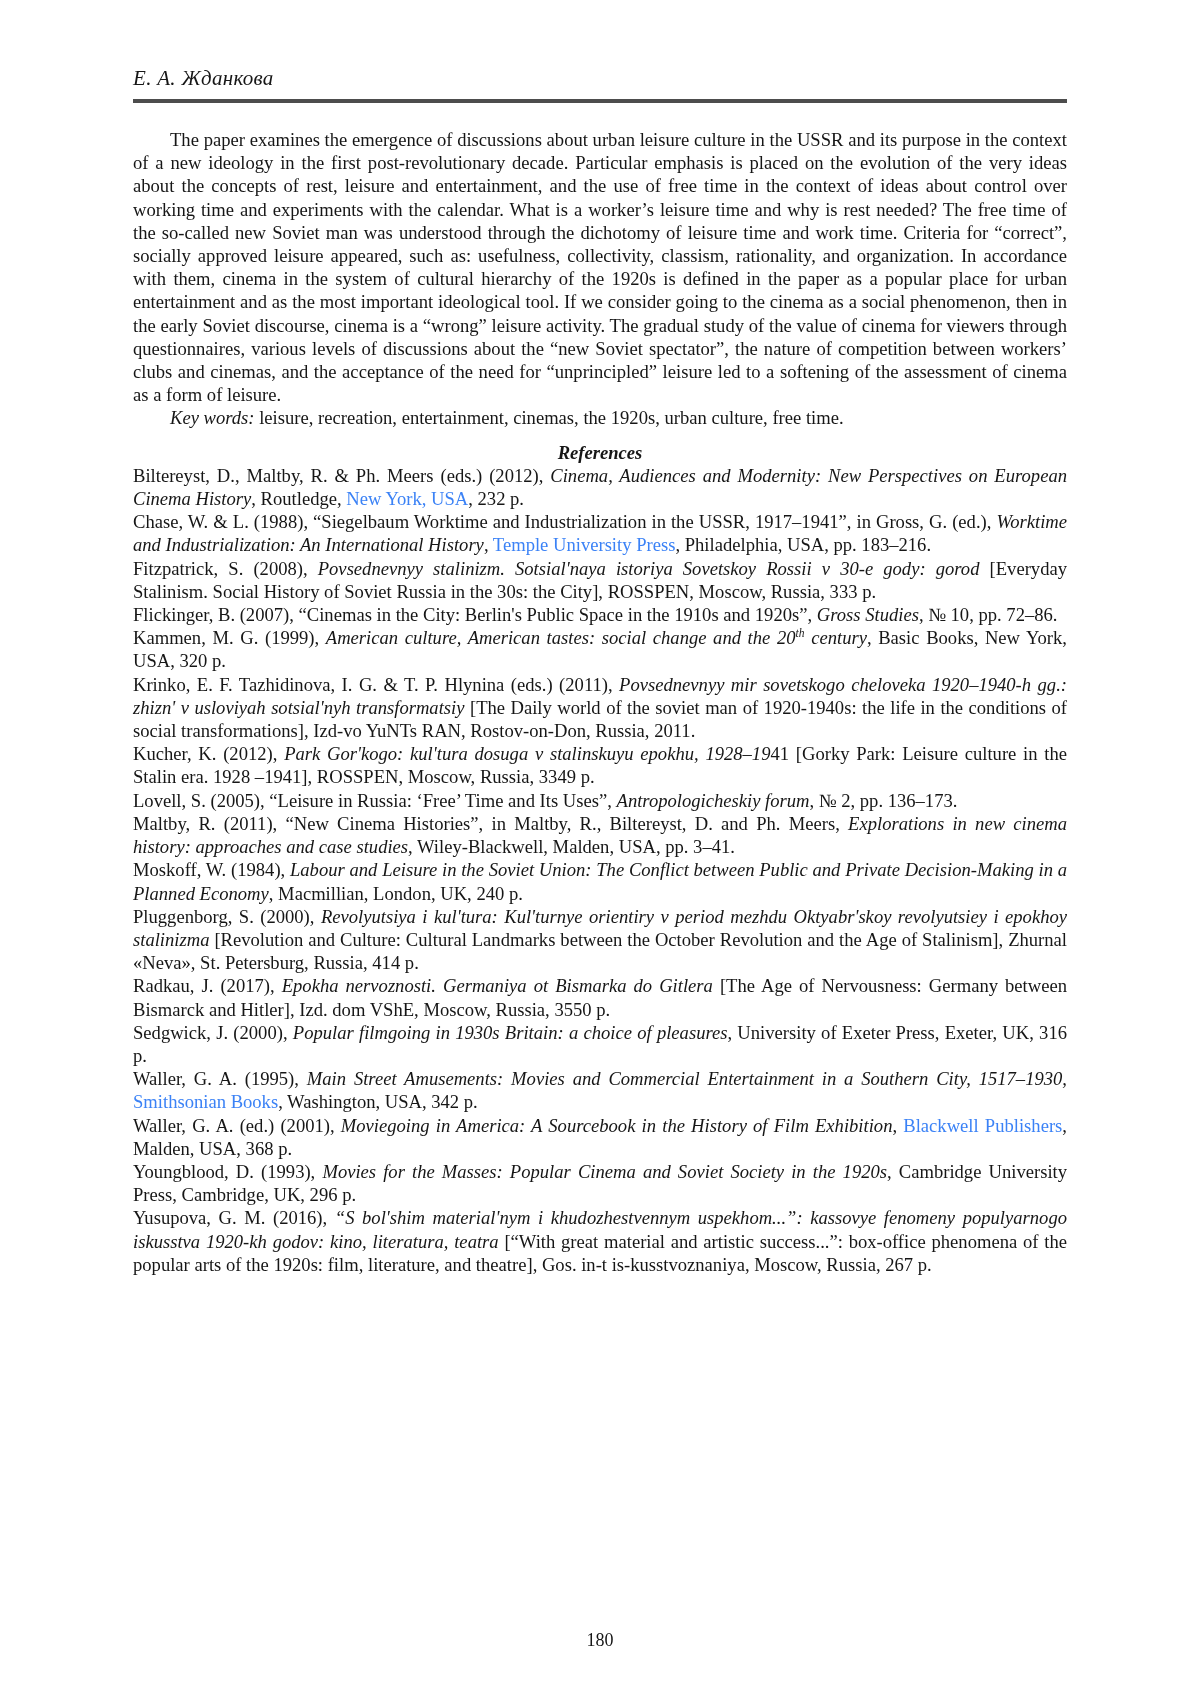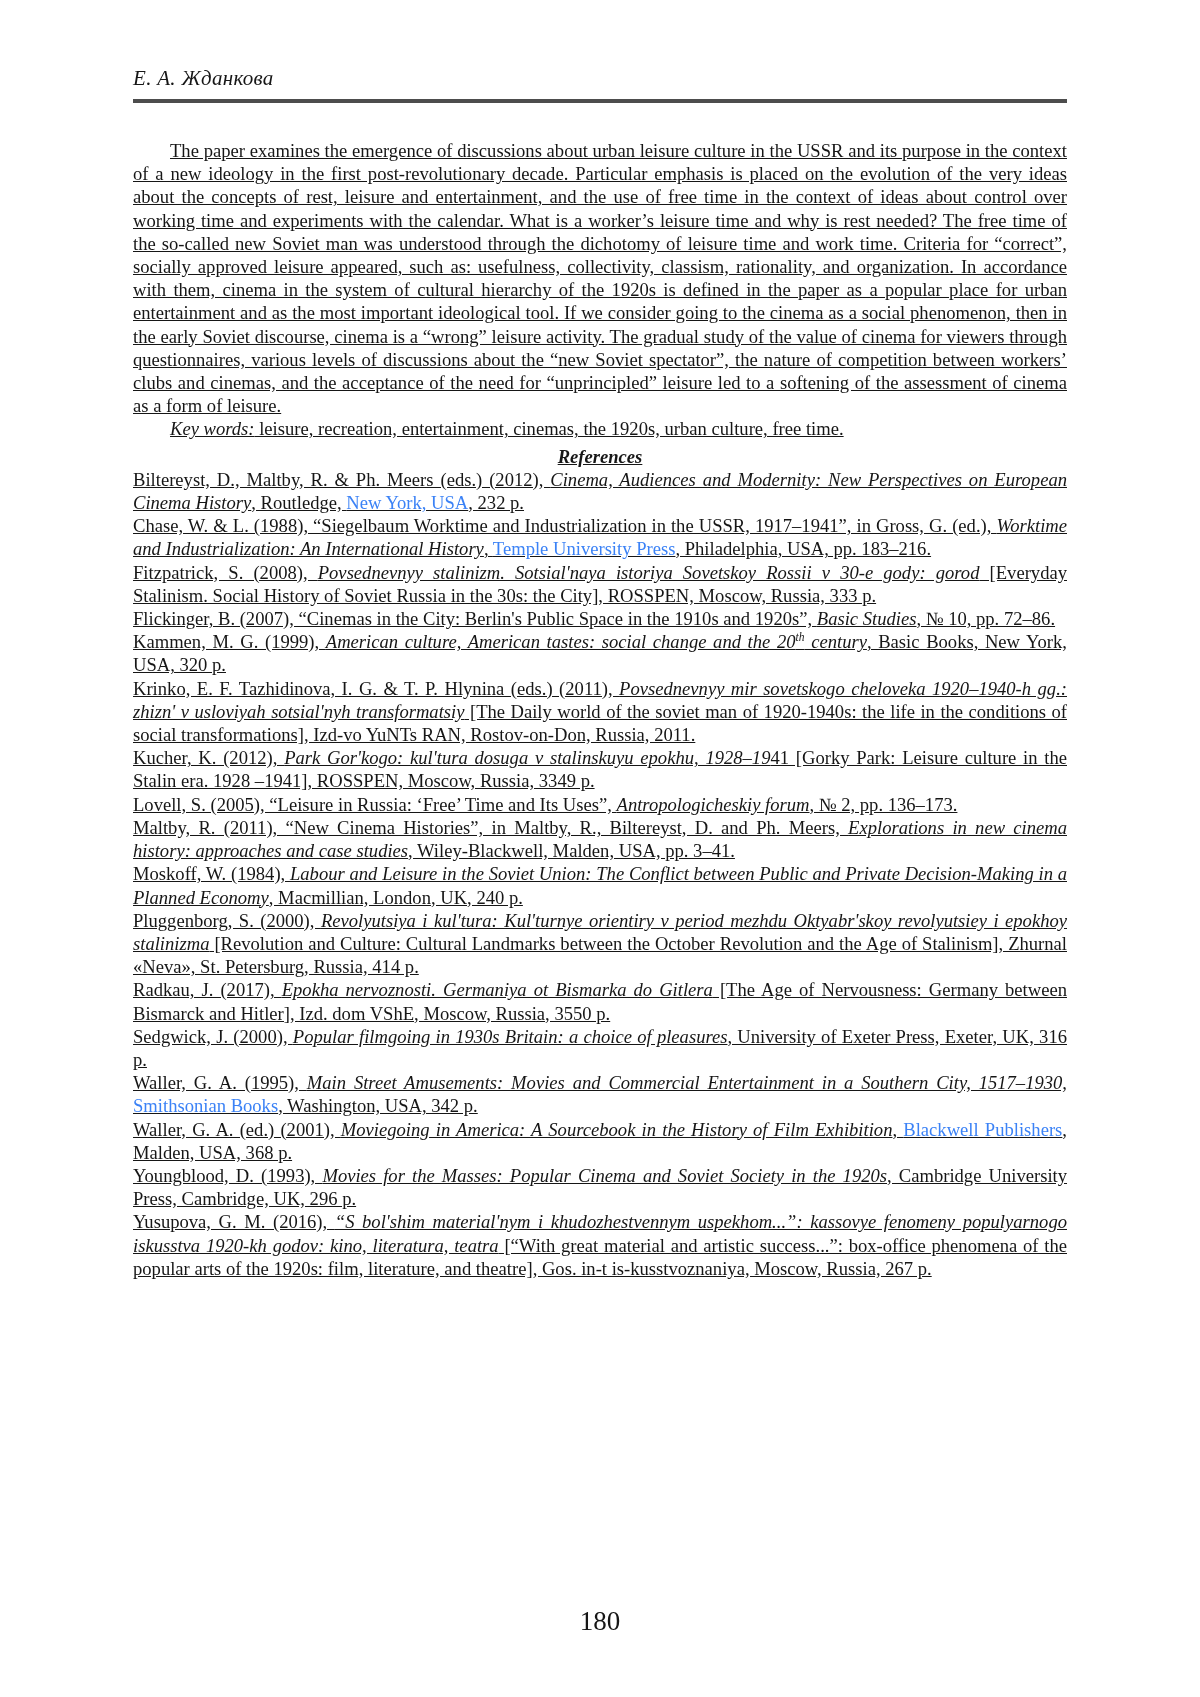--- a/index.html
+++ b/index.html
@@ -10,42 +10,42 @@
     color: #161616;
     position: relative;
     overflow: hidden;
   }
   .page { position: absolute; inset: 0; background: #ffffff; padding-left: 40px; }
 
   .page-header { position: absolute; left: 133px; top: 65px; width: 934px; }
   .running-head { font-style: italic; font-size: 21px; line-height: 26px; letter-spacing: 0.3px; }
   .head-rule { margin-top: 8px; height: 4px; background: #4d4d4d; }
 
-  .page-body { position: absolute; left: 133px; top: 139px; width: 934px; text-decoration: underline; }
+  .page-body { position: absolute; left: 133px; top: 128px; width: 934px; }
 
   .abstract, .keywords, .ref, .ref-heading {
     font-size: 18.6px;
     line-height: 23.2px;
   }
   .abstract { text-align: justify; text-indent: 37px; }
   .keywords { text-align: justify; text-indent: 37px; }
   .it { font-style: italic; }
   .muted { color: #3b82f6; }
 
   .ref-heading {
     text-align: center;
     font-style: italic;
     font-weight: bold;
-    margin-top: 4px;
+    margin-top: 11px;
   }
   .ref { text-align: justify; }
   sup { font-size: 0.62em; vertical-align: super; line-height: 0; }
 
   .page-footer { position: absolute; left: 0; top: 1606px; width: 1200px; text-align: center; }
-  .page-number { font-size: 27px; }
+  .page-number { font-size: 18px; margin-top: 24px; }
 </style>
 </head>
 <body>
 
 <div class="page">
 
   <header class="page-header">
     <div class="running-head">Е. А. Жданкова</div>
     <div class="head-rule"></div>
   </header>
@@ -56,21 +56,21 @@
     <p class="keywords">
       <span class="it">Key words:</span><span> leisure, recreation, entertainment, cinemas, the 1920s, urban culture, free time.</span>
     </p>
 
     <h2 class="ref-heading">References</h2>
 
     <div id="ref-list">
         <p class="ref"><span>Biltereyst, D., Maltby, R. &amp; Ph. Meers (eds.) (2012), </span><span class="it">Cinema, Audiences and Modernity: New Perspectives on European Cinema History</span><span>, Routledge, </span><span class="muted">New York, USA</span><span>, 232 p.</span></p>
         <p class="ref"><span>Chase, W. &amp; L. (1988), “Siegelbaum Worktime and Industrialization in the USSR, 1917–1941”, in Gross, G. (ed.), </span><span class="it">Worktime and Industrialization: An International History</span><span>, </span><span class="muted">Temple University Press</span><span>, Philadelphia, USA, pp. 183–216.</span></p>
         <p class="ref"><span>Fitzpatrick, S. (2008), </span><span class="it">Povsednevnyy stalinizm. Sotsial'naya istoriya Sovetskoy Rossii v 30-e gody: gorod</span><span> [Everyday Stalinism. Social History of Soviet Russia in the 30s: the City], ROSSPEN, Moscow, Russia, 333 p.</span></p>
-        <p class="ref"><span>Flickinger, B. (2007), “Cinemas in the City: Berlin's Public Space in the 1910s and 1920s”, </span><span class="it">Basic Studies</span><span>, № 10, pp. 72–86.</span></p>
+        <p class="ref"><span>Flickinger, B. (2007), “Cinemas in the City: Berlin's Public Space in the 1910s and 1920s”, </span><span class="it">Gross Studies</span><span>, № 10, pp. 72–86.</span></p>
         <p class="ref"><span>Kammen, M. G. (1999), </span><span class="it">American culture, American tastes: social change and the 20</span><sup class="it">th</sup><span class="it"> century</span><span>, Basic Books, New York, USA, 320 p.</span></p>
         <p class="ref"><span>Krinko, E. F. Tazhidinova, I. G. &amp; T. P. Hlynina (eds.) (2011), </span><span class="it">Povsednevnyy mir sovetskogo cheloveka 1920–1940-h gg.: zhizn' v usloviyah sotsial'nyh transformatsiy</span><span> [The Daily world of the soviet man of 1920-1940s: the life in the conditions of social transformations], Izd-vo YuNTs RAN, Rostov-on-Don, Russia, 2011.</span></p>
         <p class="ref"><span>Kucher, K. (2012), </span><span class="it">Park Gor'kogo: kul'tura dosuga v stalinskuyu epokhu, 1928–19</span><span>41 [Gorky Park: Leisure culture in the Stalin era. 1928 –1941], ROSSPEN, Moscow, Russia, 3349 p.</span></p>
         <p class="ref"><span>Lovell, S. (2005), “Leisure in Russia: ‘Free’ Time and Its Uses”, </span><span class="it">Antropologicheskiy forum</span><span>, № 2, pp. 136–173.</span></p>
         <p class="ref"><span>Maltby, R. (2011), “New Cinema Histories”, in Maltby, R., Biltereyst, D. and Ph. Meers, </span><span class="it">Explorations in new cinema history: approaches and case studies</span><span>, Wiley-Blackwell, Malden, USA, pp. 3–41.</span></p>
         <p class="ref"><span>Moskoff, W. (1984), </span><span class="it">Labour and Leisure in the Soviet Union: The Conflict between Public and Private Decision-Making in a Planned Economy</span><span>, Macmillian, London, UK, 240 p.</span></p>
         <p class="ref"><span>Pluggenborg, S. (2000), </span><span class="it">Revolyutsiya i kul'tura: Kul'turnye orientiry v period mezhdu Oktyabr'skoy revolyutsiey i epokhoy stalinizma</span><span> [Revolution and Culture: Cultural Landmarks between the October Revolution and the Age of Stalinism], Zhurnal «Neva», St. Petersburg, Russia, 414 p.</span></p>
         <p class="ref"><span>Radkau, J. (2017), </span><span class="it">Epokha nervoznosti. Germaniya ot Bismarka do Gitlera</span><span> [The Age of Nervousness: Germany between Bismarck and Hitler], Izd. dom VShE, Moscow, Russia, 3550 p.</span></p>
         <p class="ref"><span>Sedgwick, J. (2000), </span><span class="it">Popular filmgoing in 1930s Britain: a choice of pleasures</span><span>, University of Exeter Press, Exeter, UK, 316 p.</span></p>
         <p class="ref"><span>Waller, G. A. (1995), </span><span class="it">Main Street Amusements: Movies and Commercial Entertainment in a Southern City, 1517–1930,</span><span> </span><span class="muted">Smithsonian Books</span><span>, Washington, USA, 342 p.</span></p>

